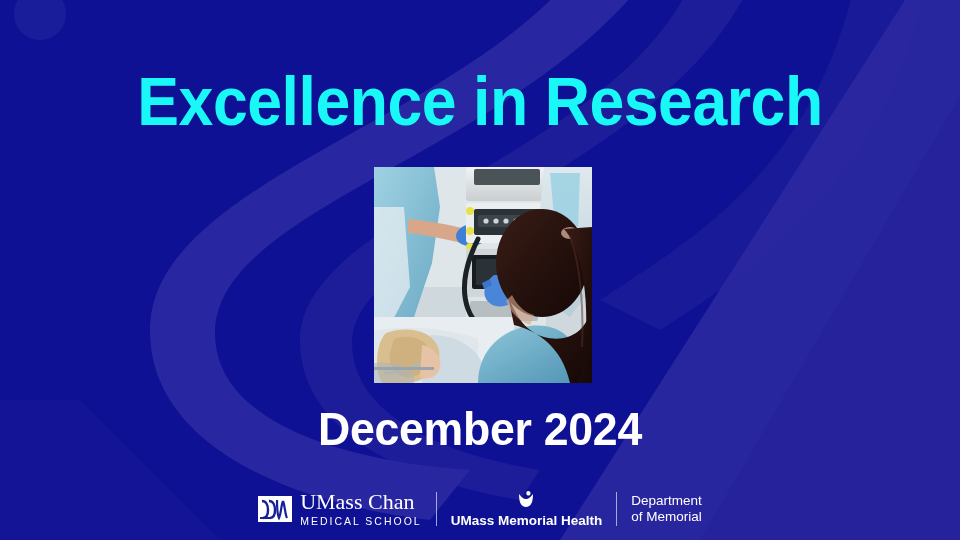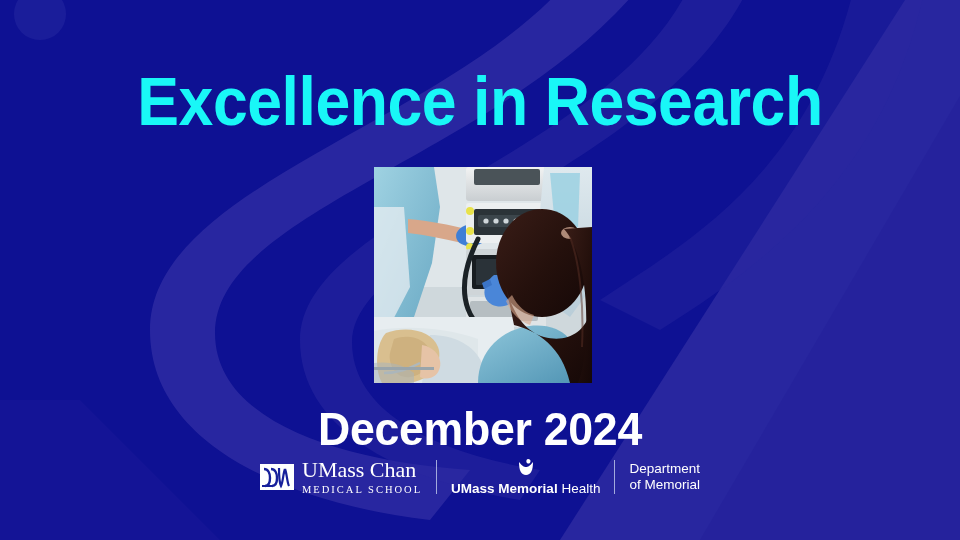--- a/index.html
+++ b/index.html
@@ -72,21 +72,21 @@
     letter-spacing: -0.3px;
     transform: scaleX(0.95);
     transform-origin: 50% 50%;
     white-space: nowrap;
   }
 
   
   #logo-bar {
     position: absolute;
     left: 0;
-    top: 452px;
+    top: 484px;
     width: 960px;
     height: 50px;
     display: flex;
     align-items: center;
     justify-content: center;
     gap: 0px;
   }
 
   .logo-unit {
     display: flex;
@@ -117,21 +117,21 @@
   }
   #umasschan .l1 {
     font-family: "Liberation Serif", serif;
     color: #ffffff;
     font-size: 22px;
     line-height: 22px;
     letter-spacing: 0px;
     white-space: nowrap;
   }
   #umasschan .l2 {
-    font-family: Liberation Serif, serif;
+    font-family: Liberation Sans, sans-serif;
     color: #ffffff;
     font-size: 10.5px;
     line-height: 13px;
     letter-spacing: 2.0px;
     margin-top: 2px;
     white-space: nowrap;
   }
 
   
   #ummh {
@@ -141,21 +141,21 @@
     justify-content: center;
     gap: 3px;
   }
   #ummh .words {
     font-size: 13.5px;
     line-height: 15px;
     color: #ffffff;
     white-space: nowrap;
   }
   #ummh .words .b { font-weight: bold; }
-  #ummh .words .r { font-weight: normal; }
+  #ummh .words .r { font-weight: bold; }
 
   
   #dom {
     display: flex;
     flex-direction: column;
     justify-content: center;
     color: #ffffff;
     font-size: 13.5px;
     line-height: 16px;
     font-weight: normal;

